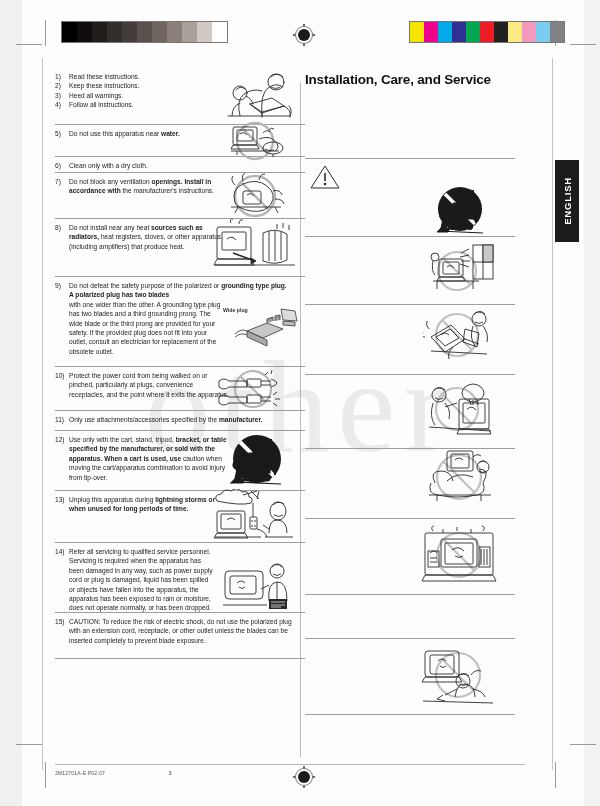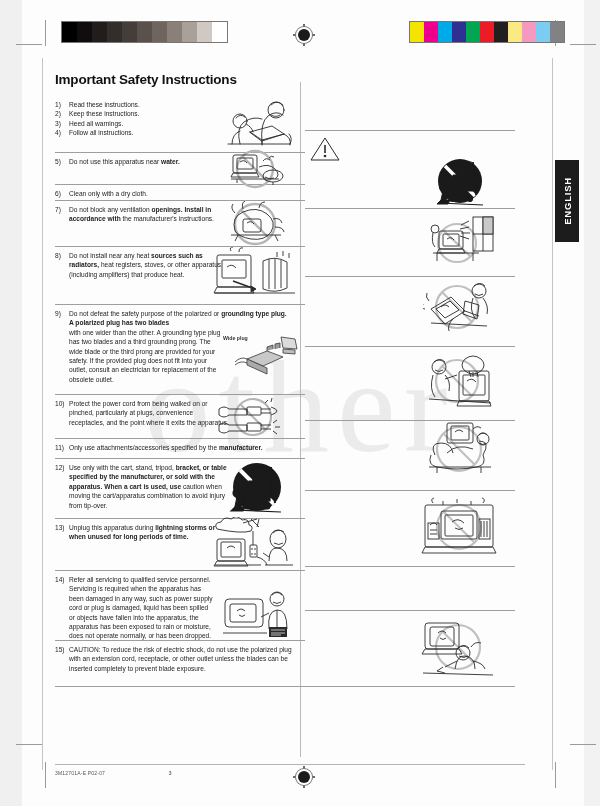--- a/index.html
+++ b/index.html
@@ -186,21 +186,20 @@
 
   <div class="vrule-left"></div>
   <div class="vrule-right"></div>
 
   <div class="watermark">other</div>
 
   <div class="content">
     <div class="col-rule"></div>
 
     <div class="col col-left">
-      <h1 class="col-title">Important Safety Instructions</h1>
 
       <div class="item first" style="height:52px;">
         <div class="item-text"><span class="num">1)</span><span>Read these instructions.</span></div>
         <div class="item-text"><span class="num">2)</span><span>Keep these instructions.</span></div>
         <div class="item-text"><span class="num">3)</span><span>Heed all warnings.</span></div>
         <div class="item-text"><span class="num">4)</span><span>Follow all instructions.</span></div>
         <div class="ill" style="left:155px; top:-6px;">
           <svg width="95" height="58" viewBox="0 0 95 58">
             <g fill="none" stroke="#2a2a2a" stroke-width="0.9" stroke-linecap="round">
               <path d="M30 50 q-4 -16 4 -22 q9 -6 18 -3"></path>
@@ -412,20 +411,21 @@
       </div>
 
       <div class="item" style="height:46px;">
         <div class="item-text wide" style="width:240px;"><span class="num">15)</span><span>CAUTION: To reduce the risk of electric shock, do not use the polarized plug with an extension cord, receptacle, or other outlet unless the blades can be inserted completely to prevent blade exposure.</span></div>
       </div>
 
       <div style="border-top:1px solid #9e9e9e; height:1px;"></div>
     </div>
 
     <div class="col col-right">
+      <h1 class="col-title">Installation, Care, and Service</h1>
 
       <div class="ritem first" style="height:58px;"></div>
 
       <div class="ritem" style="height:78px;">
         <div class="ill" style="left:4px; top:4px;">
           <svg width="32" height="28" viewBox="0 0 32 28">
             <path d="M16 3 L30 25 L2 25 Z" fill="none" stroke="#2a2a2a" stroke-width="1"></path>
             <path d="M16 10 l0 8" stroke="#2a2a2a" stroke-width="1.6"></path>
             <circle cx="16" cy="21" r="1.3" fill="#2a2a2a"></circle>
           </svg>

